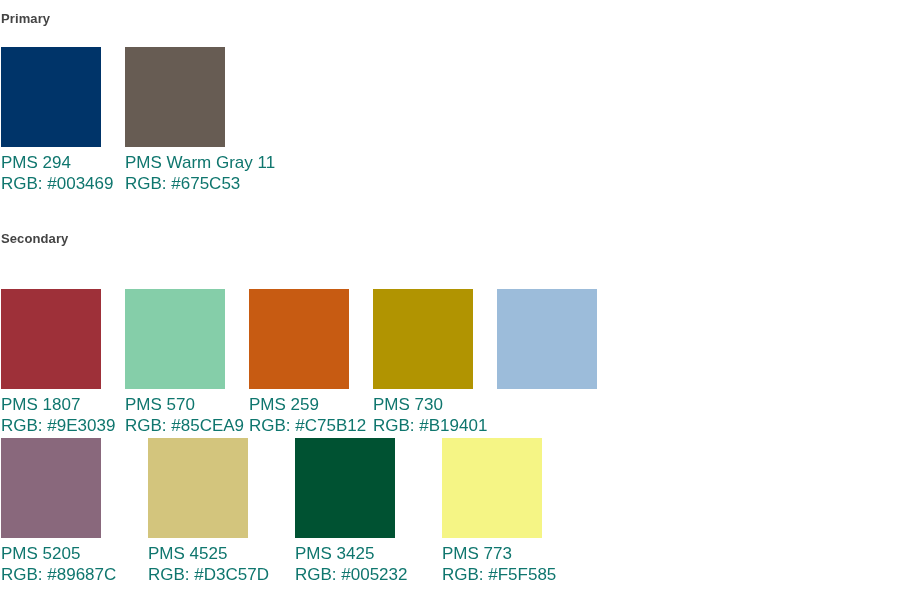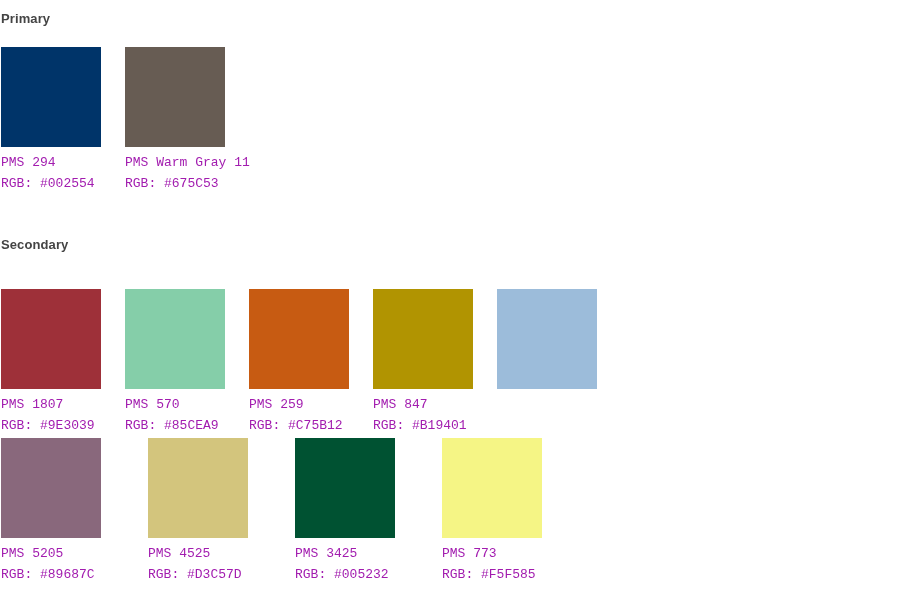--- a/index.html
+++ b/index.html
@@ -24,21 +24,21 @@
   .section-header {
     position: absolute;
     left: 1px;
     font-size: 13px;
     font-weight: bold;
     color: #444444;
     letter-spacing: 0.1px;
     white-space: nowrap;
   }
   #header-primary   { top: 11px; }
-  #header-secondary { top: 237px; }
+  #header-secondary { top: 231px; }
 
   .swatch-row {
     position: absolute;
     left: 1px;
     display: flex;
     flex-direction: row;
   }
   #row-primary      { top: 47px; }
   #row-secondary-1  { top: 289px; }
   #row-secondary-2  { top: 438px; gap: 23px; }
@@ -52,40 +52,39 @@
   .swatch-chip {
     width: 100px;
     height: 100px;
     display: block;
   }
   .swatch-labels {
     margin-top: 5px;
   }
   .swatch-name,
   .swatch-rgb {
-    font-size: 13px;
+    font-size: 17px;
     line-height: 21px;
-    color: #a21caf;
+    color: #0f766e;
     white-space: nowrap;
-    font-family: Liberation Mono, monospace;
   }
 </style>
 </head>
 <body>
 
 <div class="page">
 
   <div class="section-header" id="header-primary">Primary</div>
 
   <div class="swatch-row" id="row-primary">
       <div class="swatch-cell">
         <div class="swatch-chip" style="background-color: rgb(0, 52, 105);"></div>
         <div class="swatch-labels">
           <div class="swatch-name">PMS 294</div>
-          <div class="swatch-rgb">RGB: #002554</div>
+          <div class="swatch-rgb">RGB: #003469</div>
         </div>
       </div>
       <div class="swatch-cell">
         <div class="swatch-chip" style="background-color: rgb(103, 92, 83);"></div>
         <div class="swatch-labels">
           <div class="swatch-name">PMS Warm Gray 11</div>
           <div class="swatch-rgb">RGB: #675C53</div>
         </div>
       </div>
     </div>
@@ -110,21 +109,21 @@
       <div class="swatch-cell">
         <div class="swatch-chip" style="background-color: rgb(199, 91, 18);"></div>
         <div class="swatch-labels">
           <div class="swatch-name">PMS 259</div>
           <div class="swatch-rgb">RGB: #C75B12</div>
         </div>
       </div>
       <div class="swatch-cell">
         <div class="swatch-chip" style="background-color: rgb(177, 148, 1);"></div>
         <div class="swatch-labels">
-          <div class="swatch-name">PMS 847</div>
+          <div class="swatch-name">PMS 730</div>
           <div class="swatch-rgb">RGB: #B19401</div>
         </div>
       </div>
       <div class="swatch-cell">
         <div class="swatch-chip" style="background-color: rgb(156, 188, 218);"></div>
       </div>
     </div>
 
   <div class="swatch-row" id="row-secondary-2">
       <div class="swatch-cell">

